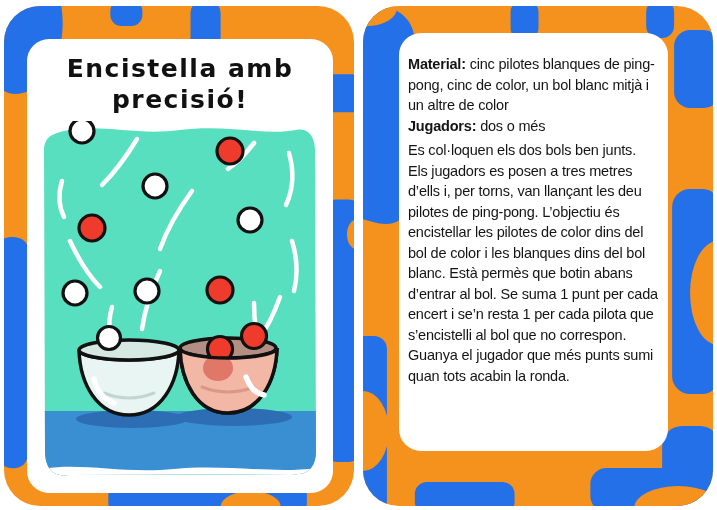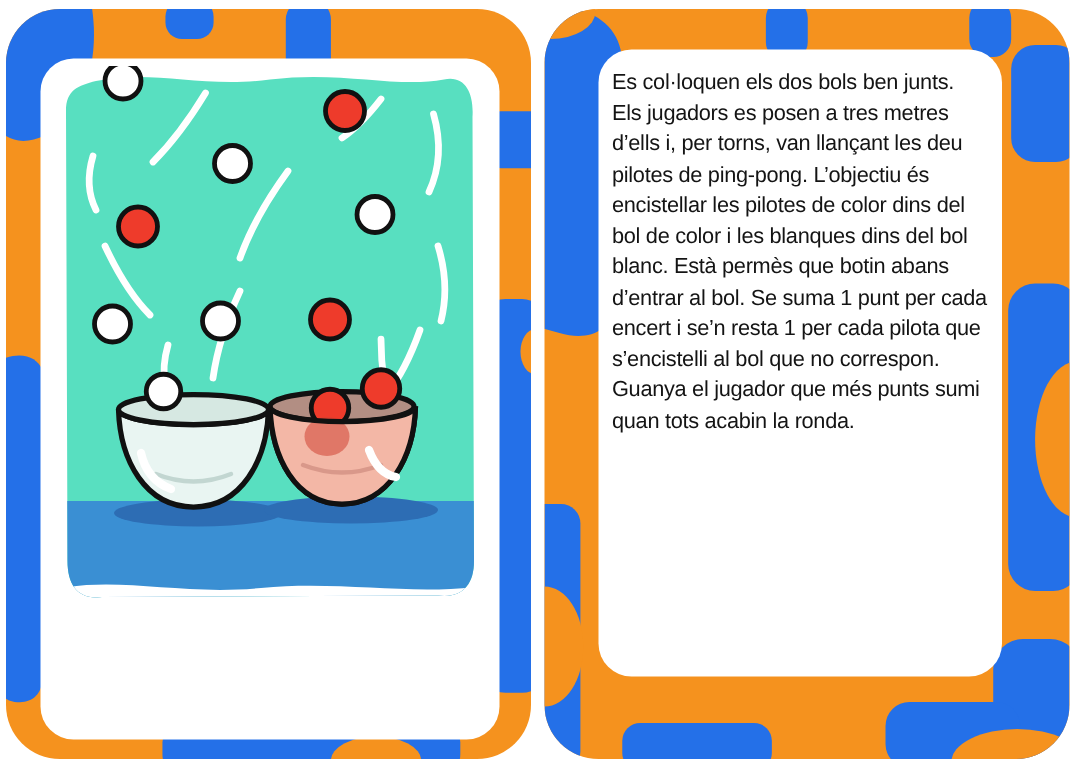--- a/index.html
+++ b/index.html
@@ -50,20 +50,21 @@
       <rect class="f-blue" x="186" y="-6" width="30" height="60" rx="13"></rect>
       <rect class="f-blue" x="316" y="68" width="45" height="38" rx="13"></rect>
       <rect class="f-blue" x="314" y="193" width="47" height="262" rx="18"></rect>
       <path class="f-blue" d="M -12,238 C 6,226 20,230 24,240 L 24,446 C 24,458 14,464 2,460 L -12,452 Z"></path>
       <rect class="f-blue" x="104" y="474" width="198" height="36" rx="14"></rect>
       <ellipse class="f-orange" cx="246" cy="500" rx="30" ry="16"></ellipse>
       <ellipse class="f-orange" cx="352" cy="228" rx="10" ry="15"></ellipse>
     </svg>
 
     <div class="panel panel-front">
+      <div class="front-title">Encistella amb precisió!</div>
 
       <div class="illustration">
         <svg viewBox="0 0 276 362">
           <defs>
             <clipPath id="tealClip">
               <path d="M 22,10 C 60,2 92,15 138,9 C 186,3 222,15 254,9 C 268,6 274,18 273,34 L 274,330 C 274,346 266,355 250,353 L 26,354 C 10,356 3,346 3,330 L 2,30 C 2,16 10,13 22,10 Z"></path>
             </clipPath>
           </defs>
 
           <path d="M 22,10 C 60,2 92,15 138,9 C 186,3 222,15 254,9 C 268,6 274,18 273,34 L 274,330 C 274,346 266,355 250,353 L 26,354 C 10,356 3,346 3,330 L 2,30 C 2,16 10,13 22,10 Z" fill="var(--teal_bg,#58DFC0)"></path>
@@ -139,18 +140,20 @@
       <rect class="f-blue" x="52" y="476" width="100" height="32" rx="12"></rect>
       <rect class="f-blue" x="228" y="462" width="90" height="44" rx="16"></rect>
       <ellipse class="f-orange" cx="4" cy="2" rx="30" ry="18"></ellipse>
       <ellipse class="f-orange" cx="356" cy="287" rx="28" ry="52"></ellipse>
       <ellipse class="f-orange" cx="316" cy="502" rx="44" ry="22"></ellipse>
       <ellipse class="f-orange" cx="0" cy="425" rx="26" ry="40"></ellipse>
     </svg>
 
     <div class="panel panel-back">
       <div class="back-text">
+        <p class="block1"><b>Material:</b> <span>cinc pilotes blanques de ping-pong, cinc de color, un bol blanc mitjà i un altre de color</span><br>
+        <b>Jugadors:</b> <span>dos o més</span></p>
         <p class="rules">Es col·loquen els dos bols ben junts. Els jugadors es posen a tres metres d’ells i, per torns, van llançant les deu pilotes de ping-pong. L’objectiu és encistellar les pilotes de color dins del bol de color i les blanques dins del bol blanc. Està permès que botin abans d’entrar al bol. Se suma 1 punt per cada encert i se’n resta 1 per cada pilota que s’encistelli al bol que no correspon. Guanya el jugador que més punts sumi quan tots acabin la ronda.</p>
       </div>
     </div>
   </div>
 
 </div>
 
 </body></html>

